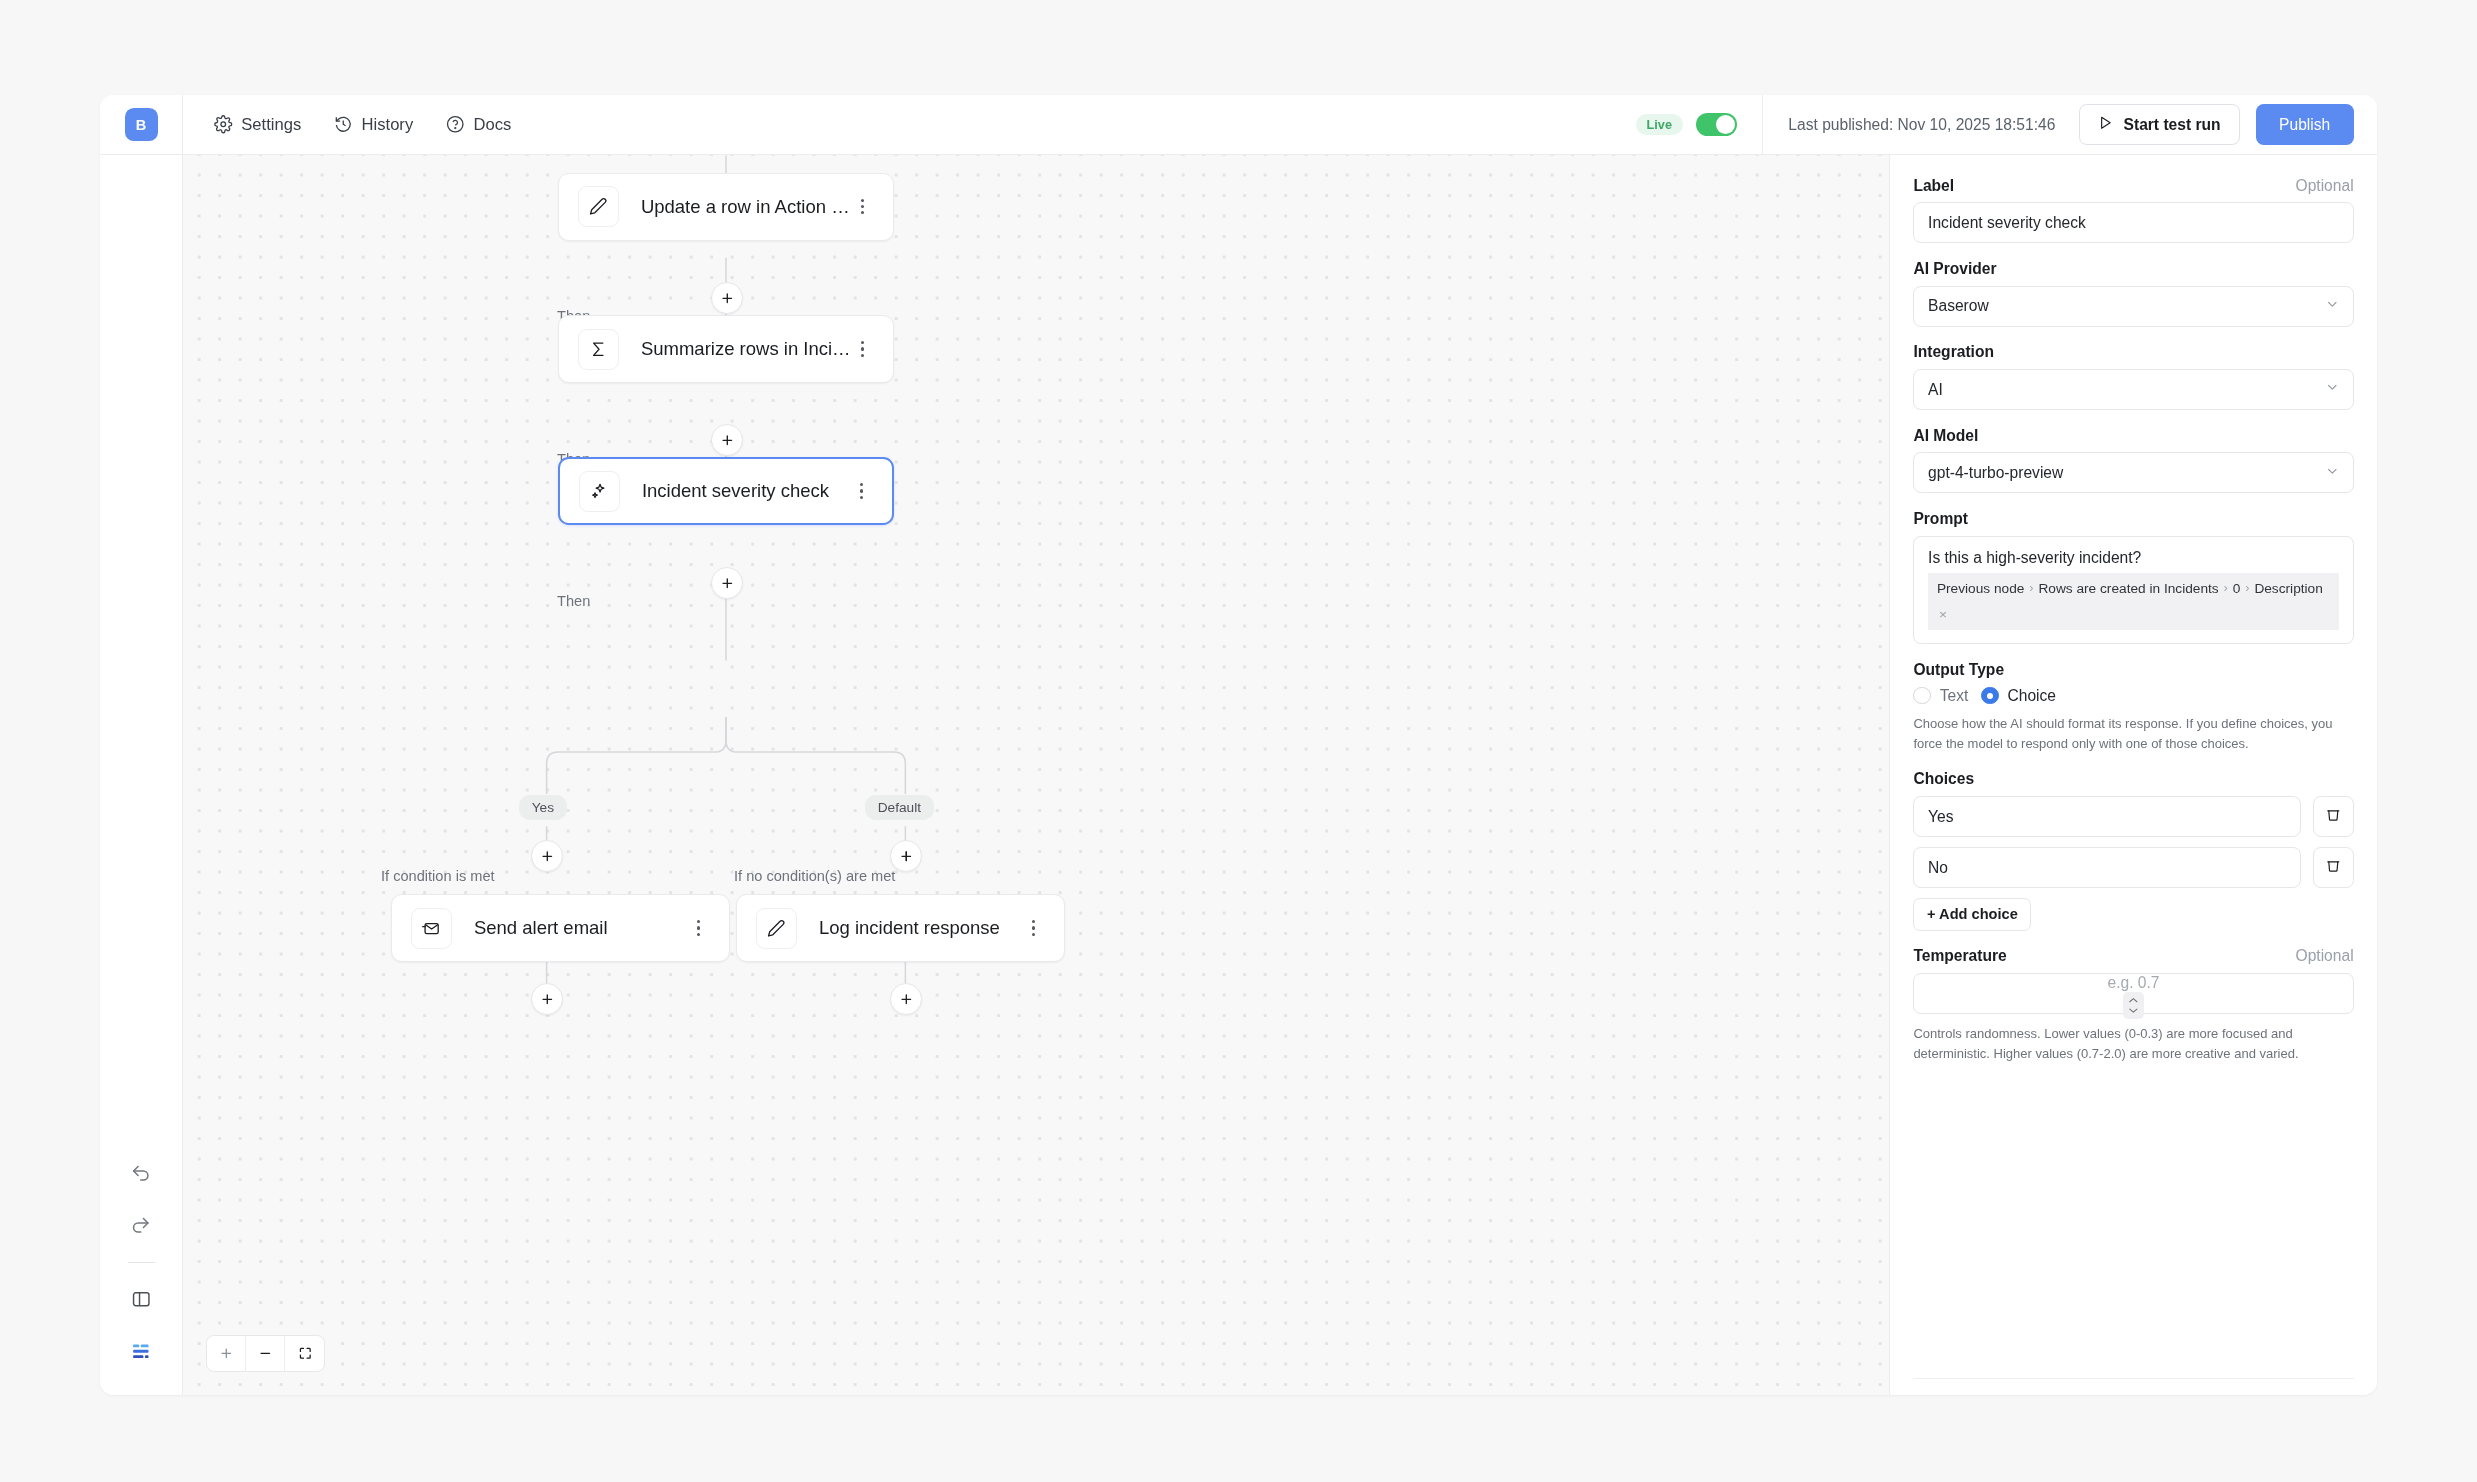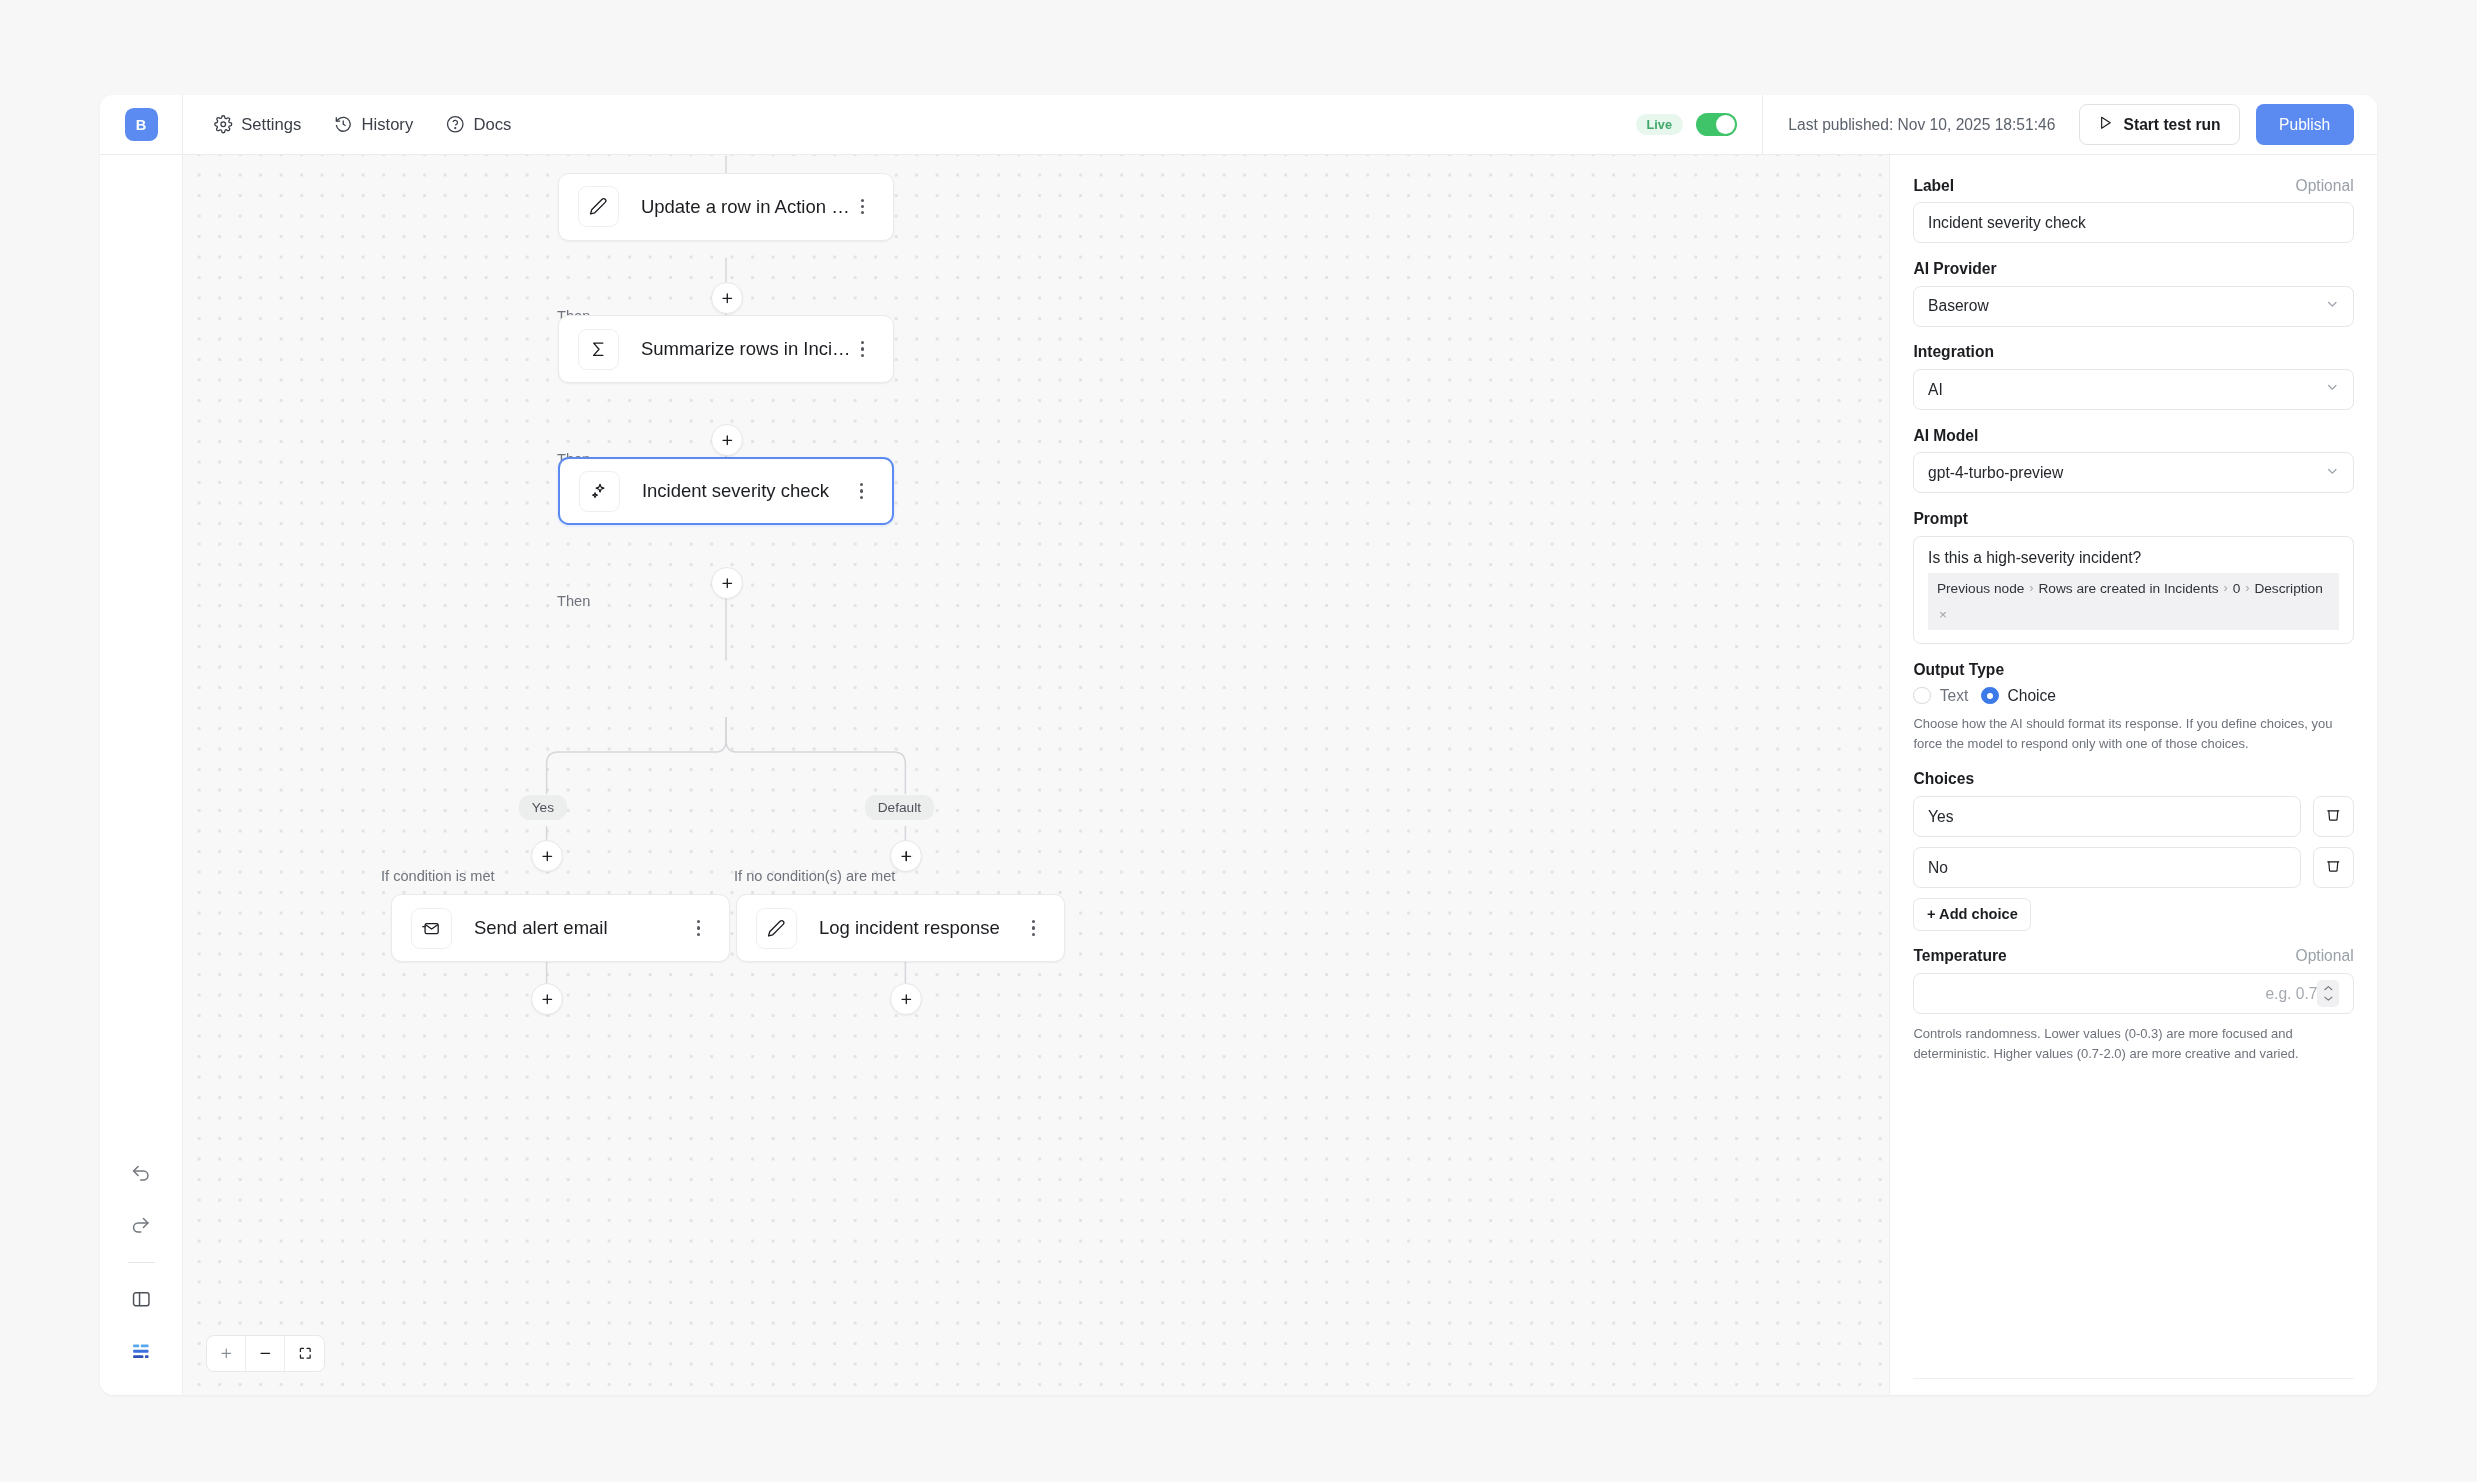--- a/index.html
+++ b/index.html
@@ -667,21 +667,21 @@
         </div>
 
         <div class="add-choice-btn">+ Add choice</div>
       </div>
 
       <div class="field">
         <div class="field-head">
           <span class="field-label">Temperature</span>
           <span class="field-optional">Optional</span>
         </div>
-        <div class="input-box placeholder" style="justify-content:flex-end;">
+        <div class="input-box placeholder" style="justify-content:space-between;flex-direction:column;">
           <span>e.g. 0.7</span>
           <span class="stepper">
             <svg width="10.7" height="6.8" viewBox="0 0 24 14" fill="none" stroke="#6e737b" stroke-width="2.4" stroke-linecap="round" stroke-linejoin="round">
                 <path d="M4 10l8-7 8 7"></path>
               </svg>
             <svg width="10.7" height="6.8" viewBox="0 0 24 14" fill="none" stroke="#6e737b" stroke-width="2.4" stroke-linecap="round" stroke-linejoin="round">
                 <path d="M4 4l8 7 8-7"></path>
               </svg>
           </span>
         </div>

